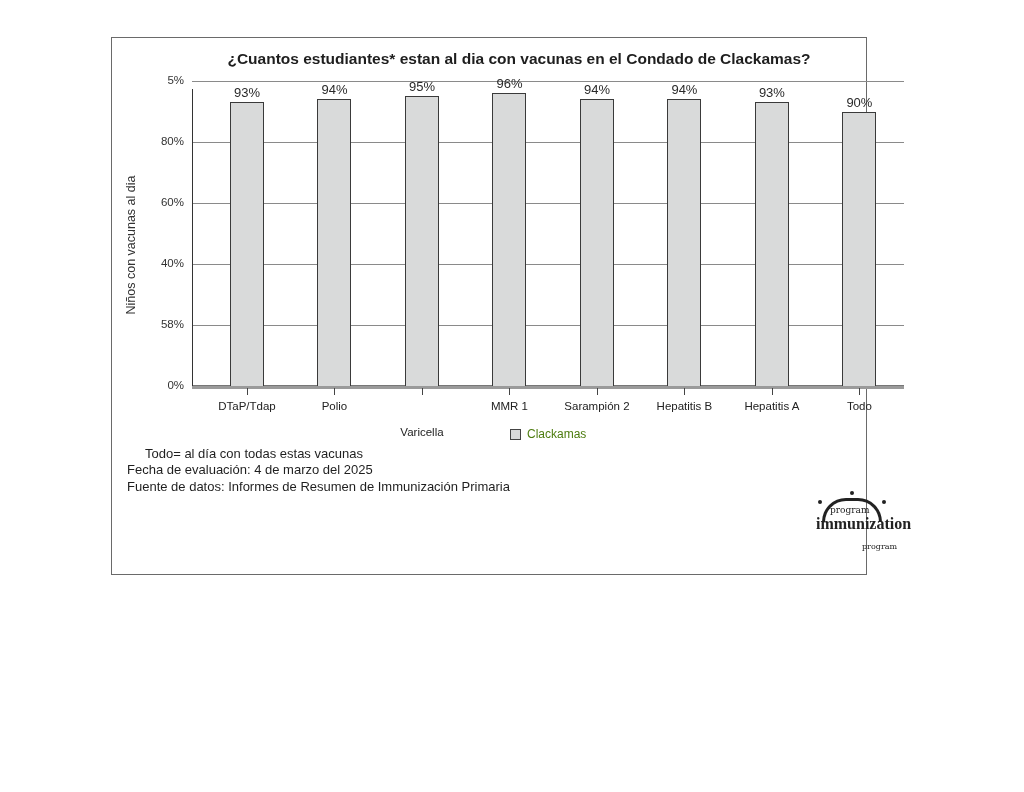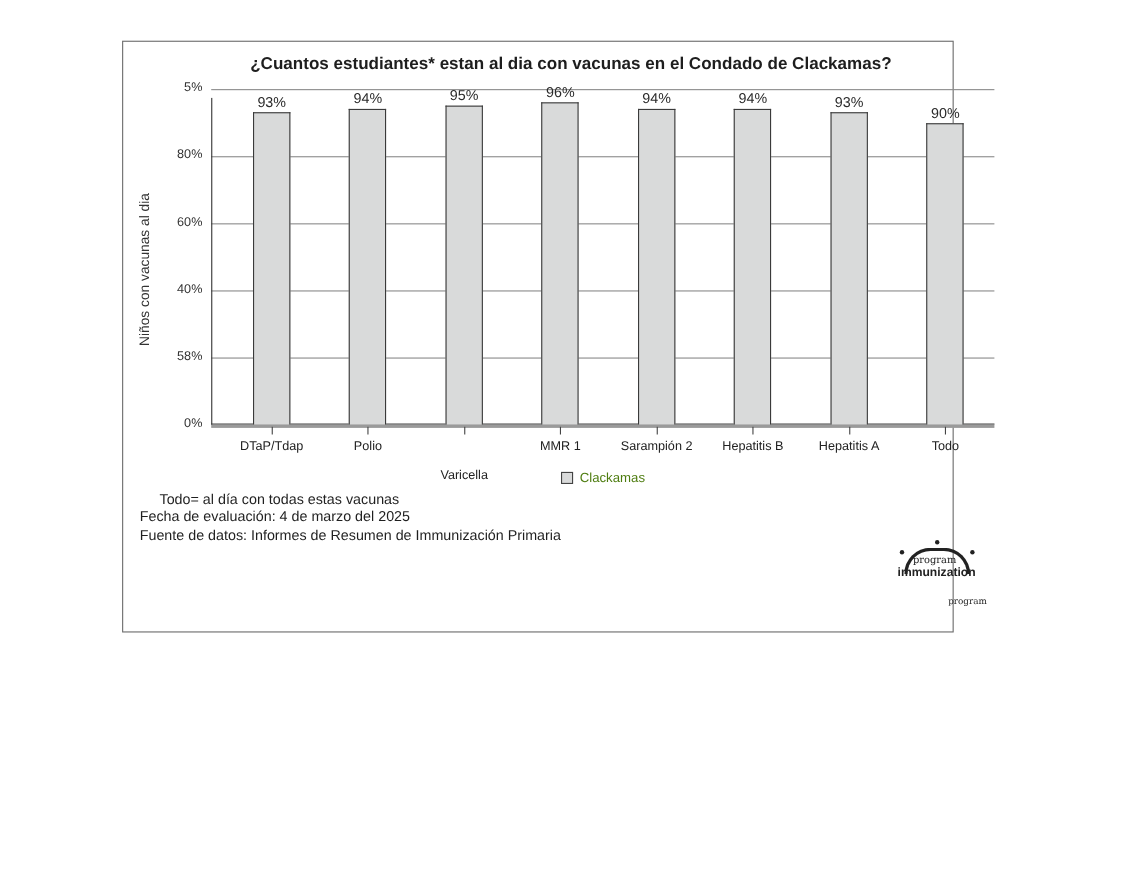--- a/index.html
+++ b/index.html
@@ -16,21 +16,21 @@
   .xtick { position:absolute; width:1px; height:7px; background:#444; }
   .xlabel { position:absolute; width:100px; text-align:center; font-size:11.5px; color:#222; }
   .legend { position:absolute; left:398px; top:389px; font-size:12px; color:#4d7c0f; display:flex; align-items:center; gap:6px; }
   .legend-swatch { width:9px; height:9px; background:#d9dada; border:1px solid #444; }
   .notes { position:absolute; left:15px; top:408px; font-size:13px; line-height:16.4px; color:#1f1f1f; }
   .notes .indent { padding-left:18px; }
   .logo { position:absolute; left:696px; top:452px; width:100px; height:50px; }
   .logo-arc { position:absolute; left:14px; top:8px; width:60px; height:24px; border:3px solid #222; border-bottom:none; border-radius:30px 30px 0 0; box-sizing:border-box; }
   .logo-dot { position:absolute; width:4px; height:4px; border-radius:50%; background:#222; }
   .logo-oregon { position:absolute; left:22px; top:15px; font-family:"DejaVu Serif", serif; font-size:9px; color:#222; }
-  .logo-imm { position:absolute; left:8px; top:25px; font-family:Liberation Sans, sans-serif; font-weight:bold; font-size:11px; color:#222; }
+  .logo-imm { position:absolute; left:8px; top:25px; font-family:Liberation Serif, serif; font-weight:bold; font-size:16px; color:#222; }
   .logo-prog { position:absolute; left:54px; top:52px; font-family:"DejaVu Serif", serif; font-size:8px; color:#222; }
 </style>
 </head>
 <body>
 
 <div class="frame">
   <div class="title">¿Cuantos estudiantes* estan al dia con vacunas en el Condado de Clackamas?</div>
   <div class="ylabel">Niños con vacunas al dia</div>
 
   <div id="plot">

